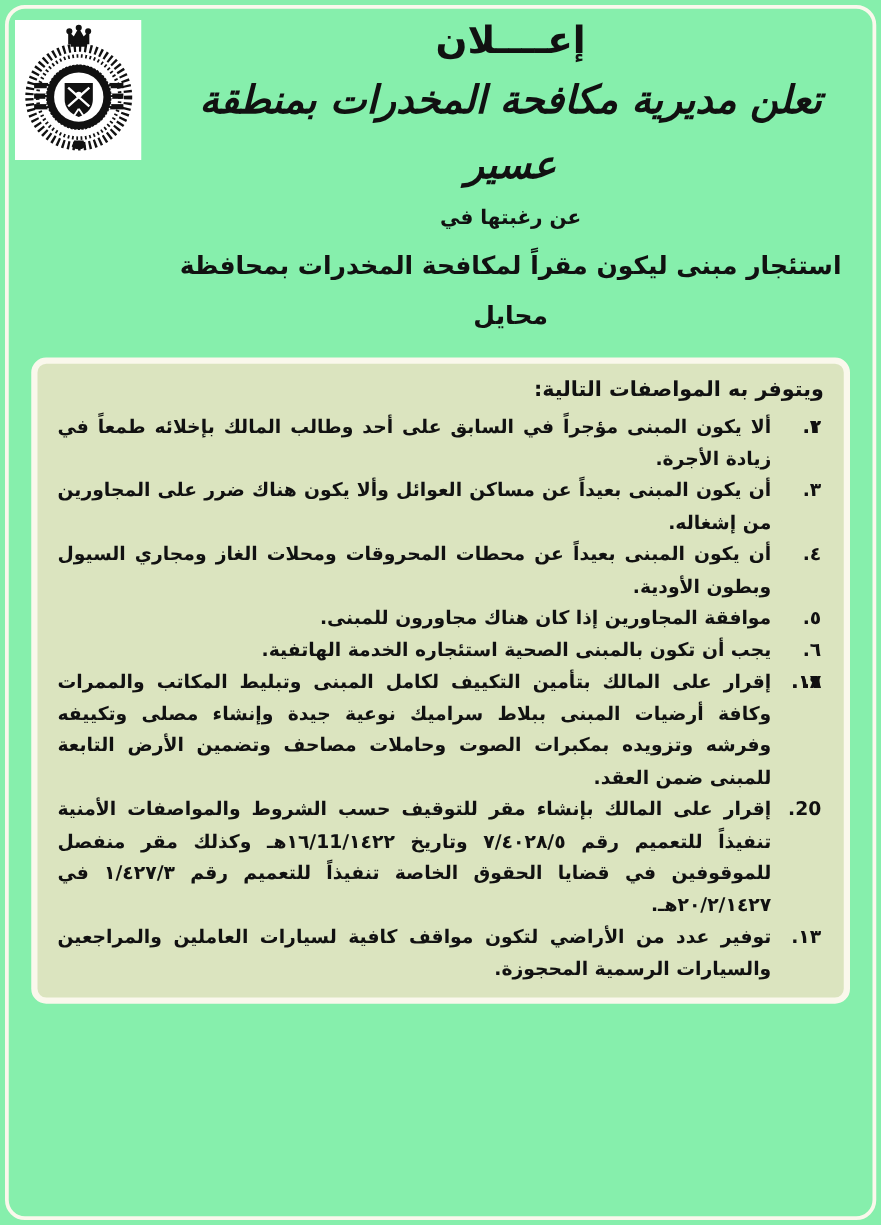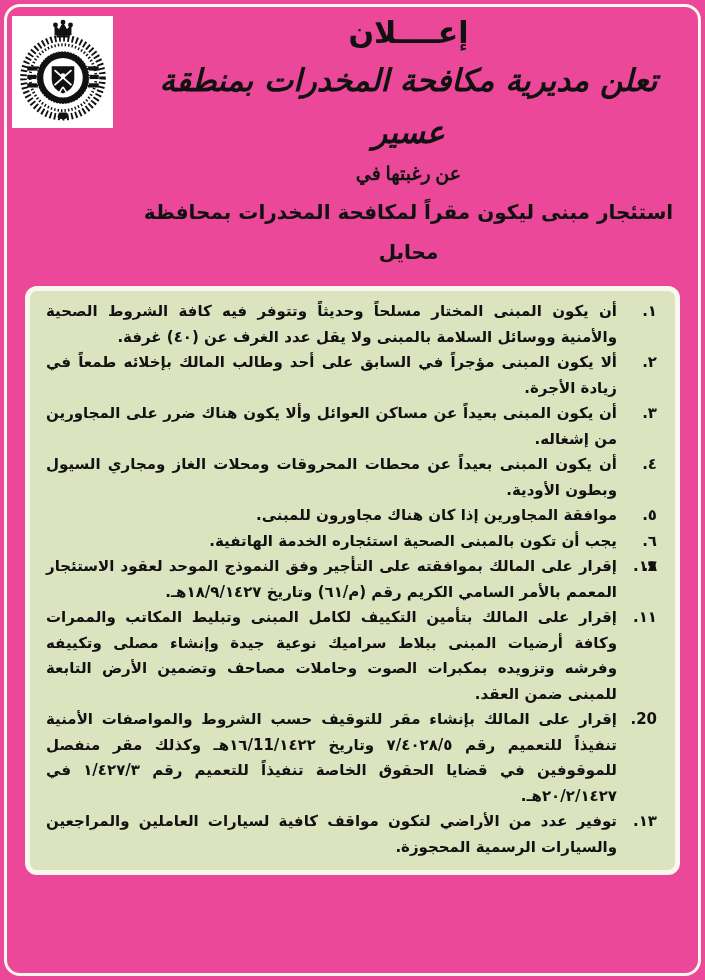--- a/index.html
+++ b/index.html
@@ -5,21 +5,21 @@
   html,body{margin:0;padding:0;}
   body{
     font-family:"DejaVu Sans",sans-serif;
     font-weight:700;
     color:#111;
     background:#9aab74;
   }
   .page{
     position:relative;
     width:705px;height:980px;
-    background:#ec4899;
+    background:#86efac;
     overflow:hidden;
     direction:rtl;
   }
   .frame{
     position:absolute;inset:4px;
     border:3px solid #faf8ec;
     border-radius:16px;
     pointer-events:none;
   }
   
@@ -37,21 +37,21 @@
   }
   .logo-box svg{width:94px;height:106px;display:block;}
   .titles{padding-left:112px;}
   .t-announce{
     font-size:30px;line-height:42px;letter-spacing:1px;
   }
   .t-org{
     font-size:31px;line-height:52px;font-style:italic;
   }
   .t-sub{
-    font-size:19px;line-height:28px;margin-top:2px;font-family:Liberation Serif, serif;
+    font-size:16px;line-height:28px;margin-top:2px;
   }
   .t-subject{
     font-size:20px;line-height:40px;margin-top:4px;
   }
   
   .specs-box{
     margin:10px 25px 0 25px;
     background:#dbe4bf;
     border:5px solid #faf8ec;
     border-radius:12px;
@@ -121,30 +121,31 @@
     </div>
     <div class="titles">
       <div class="t-announce">إعــــلان</div>
       <div class="t-org">تعلن مديرية مكافحة المخدرات بمنطقة عسير</div>
       <div class="t-sub">عن رغبتها في</div>
       <div class="t-subject">استئجار مبنى ليكون مقراً لمكافحة المخدرات بمحافظة محايل</div>
     </div>
   </header>
 
   <section class="specs-box">
+    <div class="specs-heading">ويتوفر به المواصفات التالية:</div>
     <ol class="specs-list">
-        <li><span class="num">١.</span><span>أن يكون المبنى المختار مسلحاً وحديثاً وتتوفر فيه كافة الشروط الصحية والأمنية ووسائل السلامة بالمبنى ولا يقل عدد الغرف عن (٤٠) غرفة.</span></li>
+        <li><span class="num">١.</span></li>
         <li><span class="num">٢.</span><span>ألا يكون المبنى مؤجراً في السابق على أحد وطالب المالك بإخلائه طمعاً في زيادة الأجرة.</span></li>
         <li><span class="num">٣.</span><span>أن يكون المبنى بعيداً عن مساكن العوائل وألا يكون هناك ضرر على المجاورين من إشغاله.</span></li>
         <li><span class="num">٤.</span><span>أن يكون المبنى بعيداً عن محطات المحروقات ومحلات الغاز ومجاري السيول وبطون الأودية.</span></li>
         <li><span class="num">٥.</span><span>موافقة المجاورين إذا كان هناك مجاورون للمبنى.</span></li>
         <li><span class="num">٦.</span><span>يجب أن تكون بالمبنى الصحية استئجاره الخدمة الهاتفية.</span></li>
         <li><span class="num">٧.</span></li>
         <li><span class="num">٨.</span></li>
         <li><span class="num">٩.</span></li>
-        <li><span class="num">١٠.</span><span>إقرار على المالك بموافقته على التأجير وفق النموذج الموحد لعقود الاستئجار المعمم بالأمر السامي الكريم رقم (م/٦١) وتاريخ ١٨/٩/١٤٢٧هـ.</span></li>
+        <li><span class="num">١٠.</span></li>
         <li><span class="num">١١.</span><span>إقرار على المالك بتأمين التكييف لكامل المبنى وتبليط المكاتب والممرات وكافة أرضيات المبنى ببلاط سراميك نوعية جيدة وإنشاء مصلى وتكييفه وفرشه وتزويده بمكبرات الصوت وحاملات مصاحف وتضمين الأرض التابعة للمبنى ضمن العقد.</span></li>
         <li><span class="num">20.</span><span>إقرار على المالك بإنشاء مقر للتوقيف حسب الشروط والمواصفات الأمنية تنفيذاً للتعميم رقم ٧/٤٠٢٨/٥ وتاريخ ١٦/11/١٤٢٢هـ وكذلك مقر منفصل للموقوفين في قضايا الحقوق الخاصة تنفيذاً للتعميم رقم ١/٤٢٧/٣ في ٢٠/٢/١٤٢٧هـ.</span></li>
         <li><span class="num">١٣.</span><span>توفير عدد من الأراضي لتكون مواقف كافية لسيارات العاملين والمراجعين والسيارات الرسمية المحجوزة.</span></li>
       </ol>
   </section>
 
 </div>
 
 </body></html>

